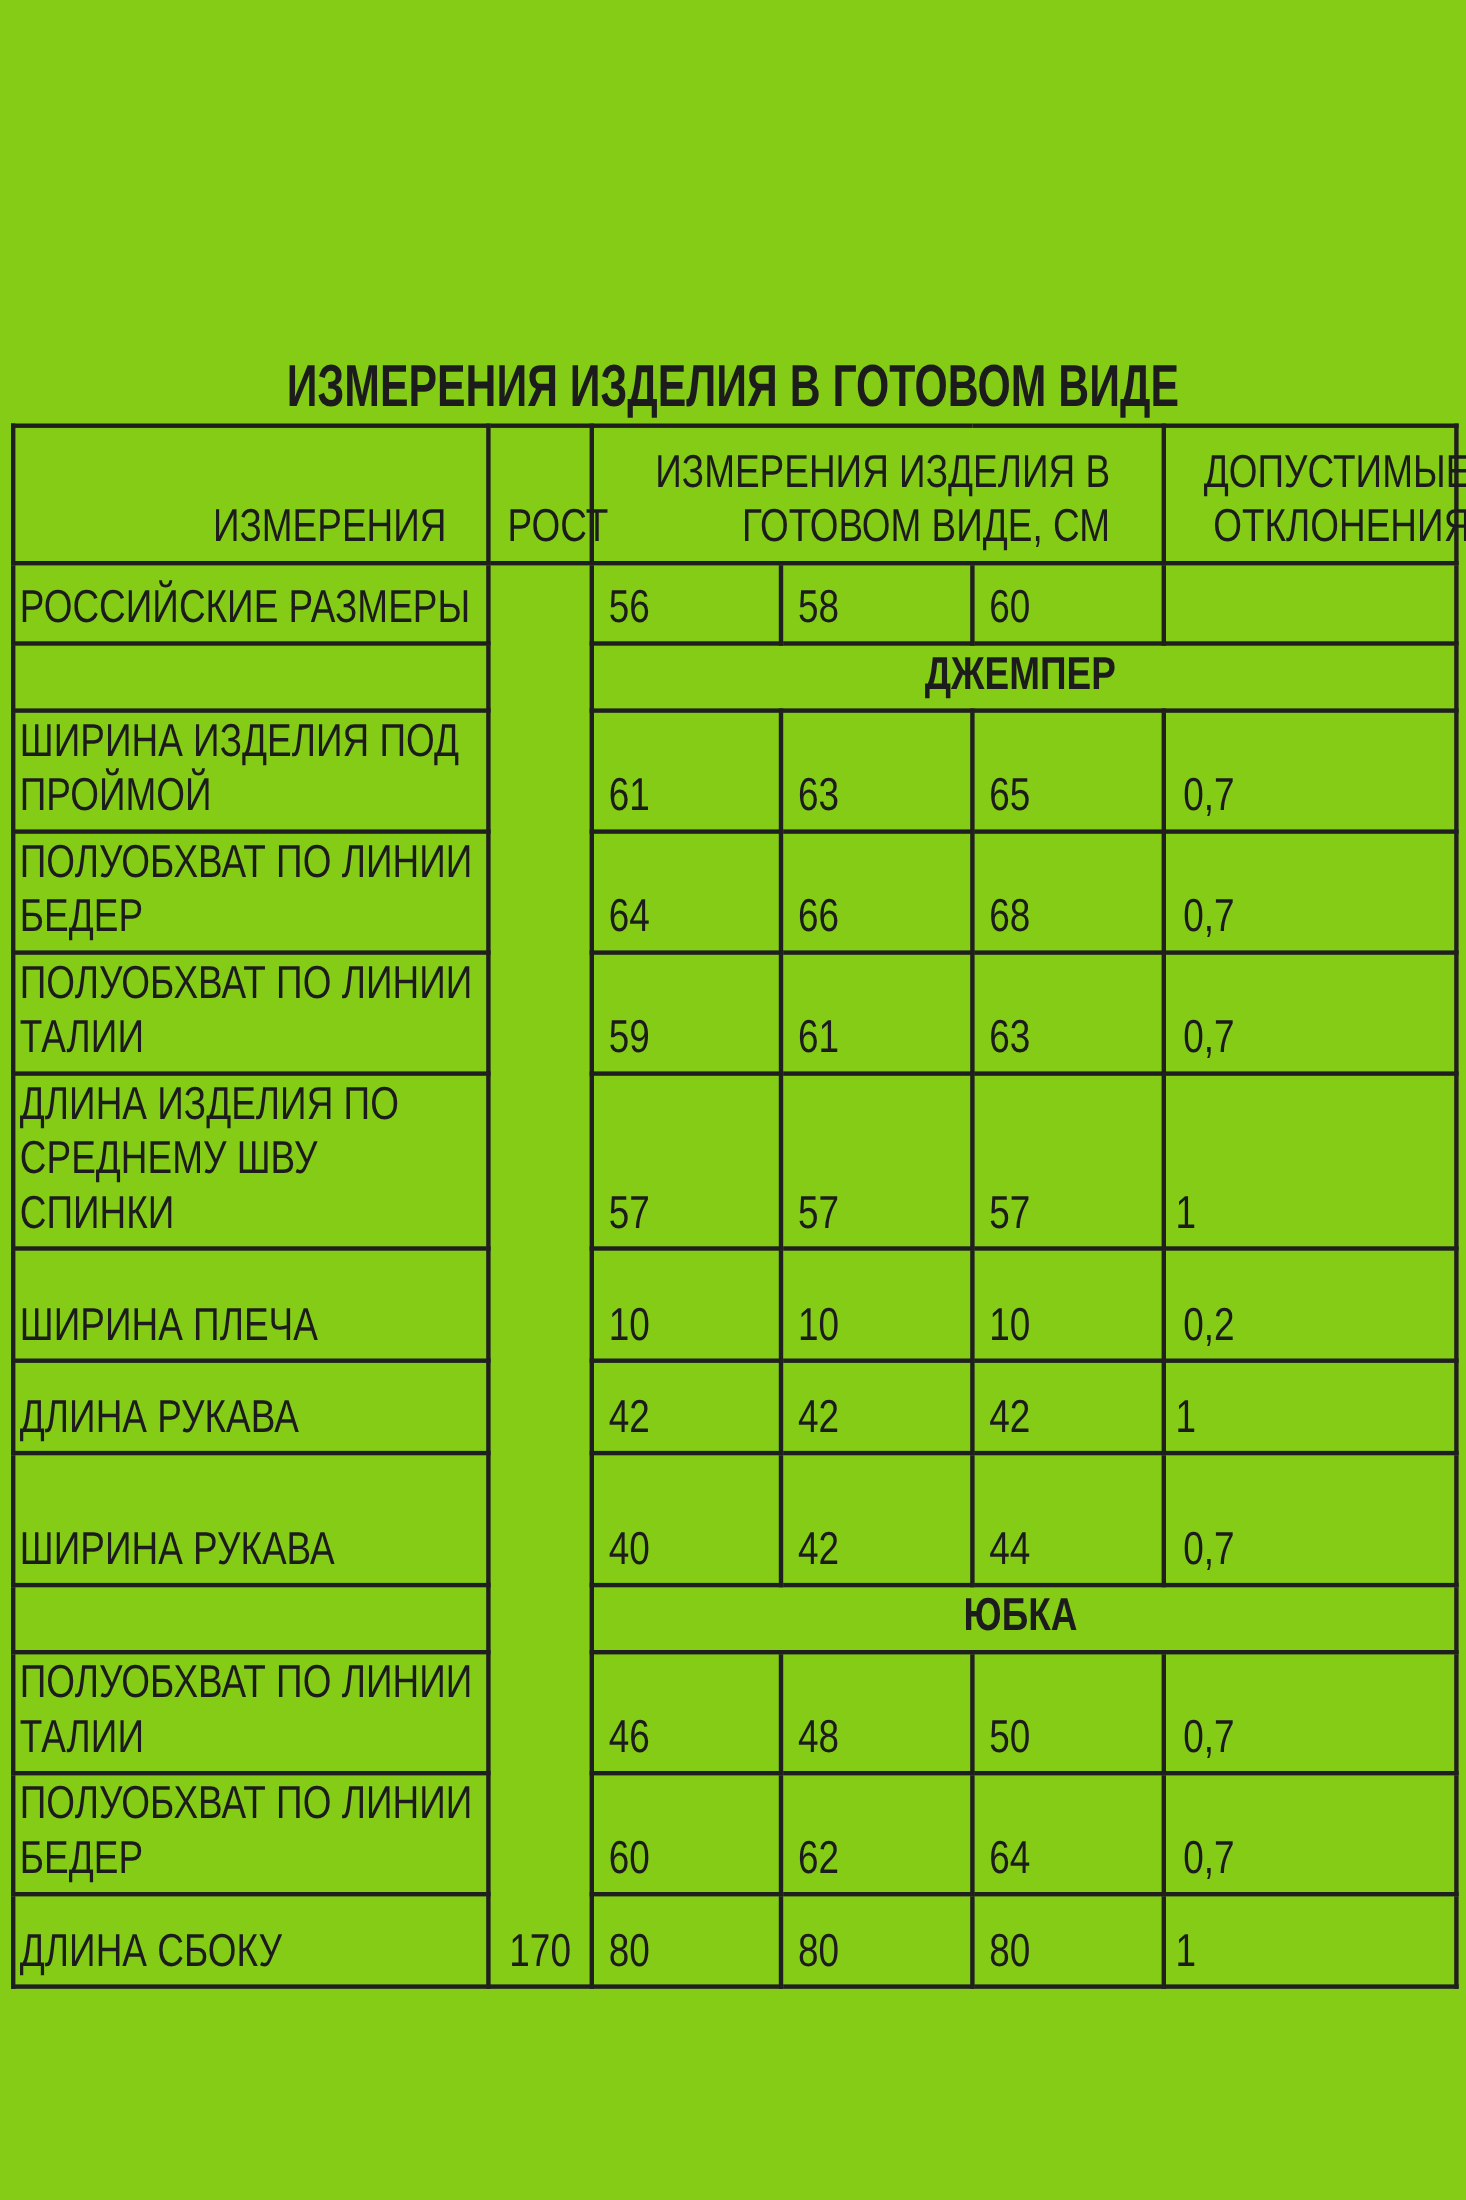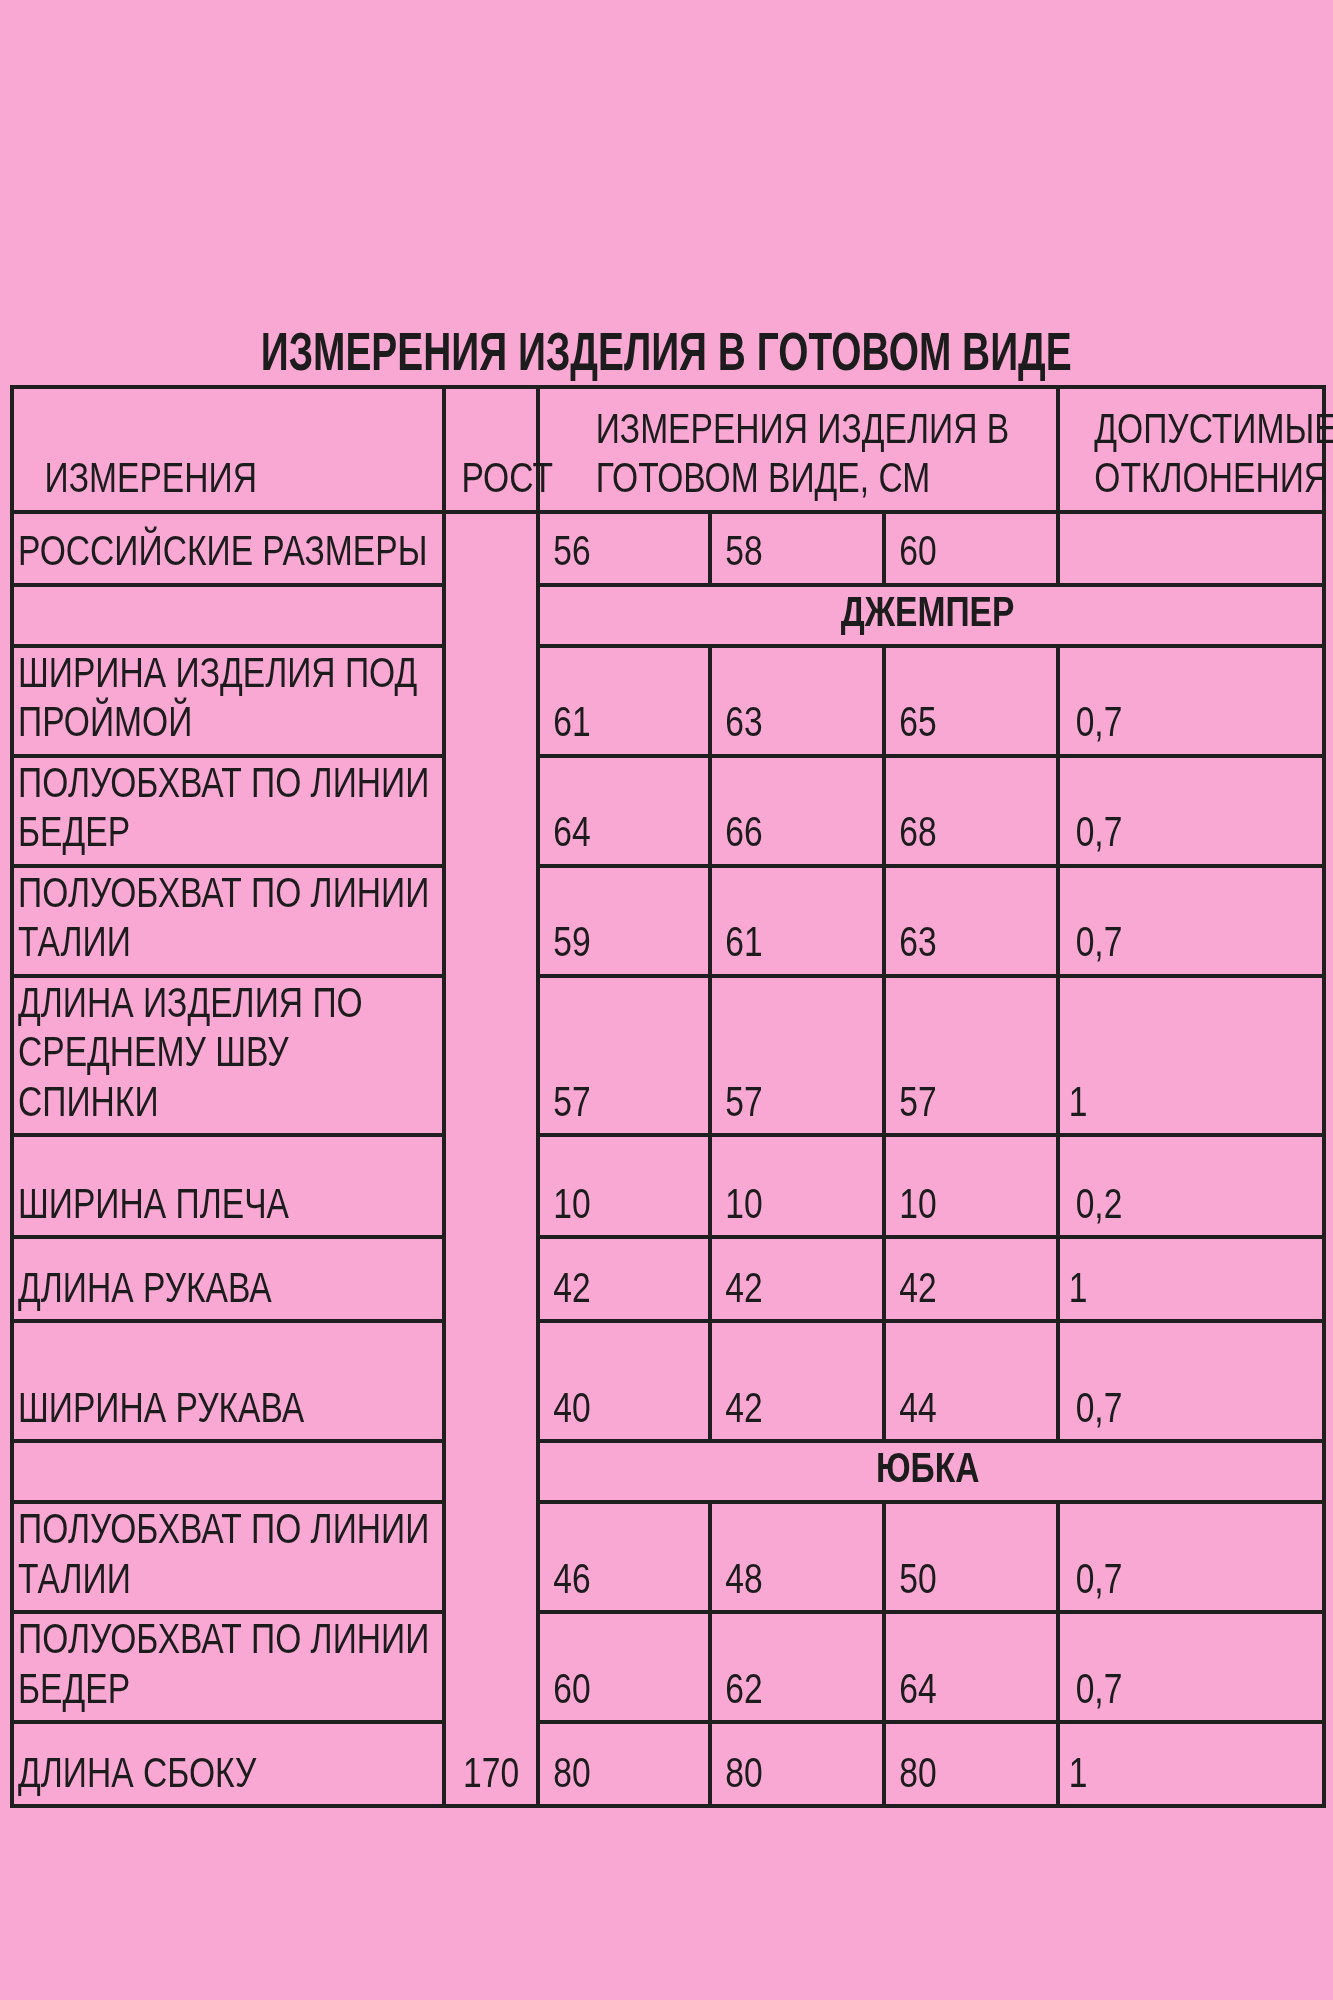--- a/index.html
+++ b/index.html
@@ -1,19 +1,19 @@
 <!DOCTYPE html>
 <html><head>
 <meta charset="utf-8">
 <style>
   html,body{margin:0;padding:0;}
   .canvas{
     position:relative;
     width:1333px;height:2000px;
-    background:#f9a8d4;
+    background:#84cc16;
     font-family:"Liberation Sans","DejaVu Sans",sans-serif;
     color:#1c1c1c;
     overflow:hidden;
   }
   .page-title{
     position:absolute;
     top:322px;left:10px;width:1312px;
     text-align:center;
     font-size:54px;font-weight:bold;
     line-height:1.1;
@@ -34,21 +34,21 @@
     font-weight:normal;
     line-height:1.18;
     padding:0 10px 7px 4px;
     overflow:visible;
   }
   
   .tx{display:inline-block;white-space:pre;transform:scaleX(0.80);}
   .tx.lft{transform-origin:left bottom;}
   .tx.rgt{transform-origin:right bottom;}
   .tx.ctr{transform-origin:center bottom;}
-  th.hdr{ text-align:left; padding:0 4px 9px 4px; }
+  th.hdr{ text-align:right; padding:0 4px 9px 4px; }
   td.lbl{ text-align:left; }
   td.val{ padding-right:13px; }
   td.rost{
     vertical-align:top;
     text-align:right;
     padding:8px 2px 0 2px;
   }
   td.section{
     text-align:center;
     vertical-align:middle;

